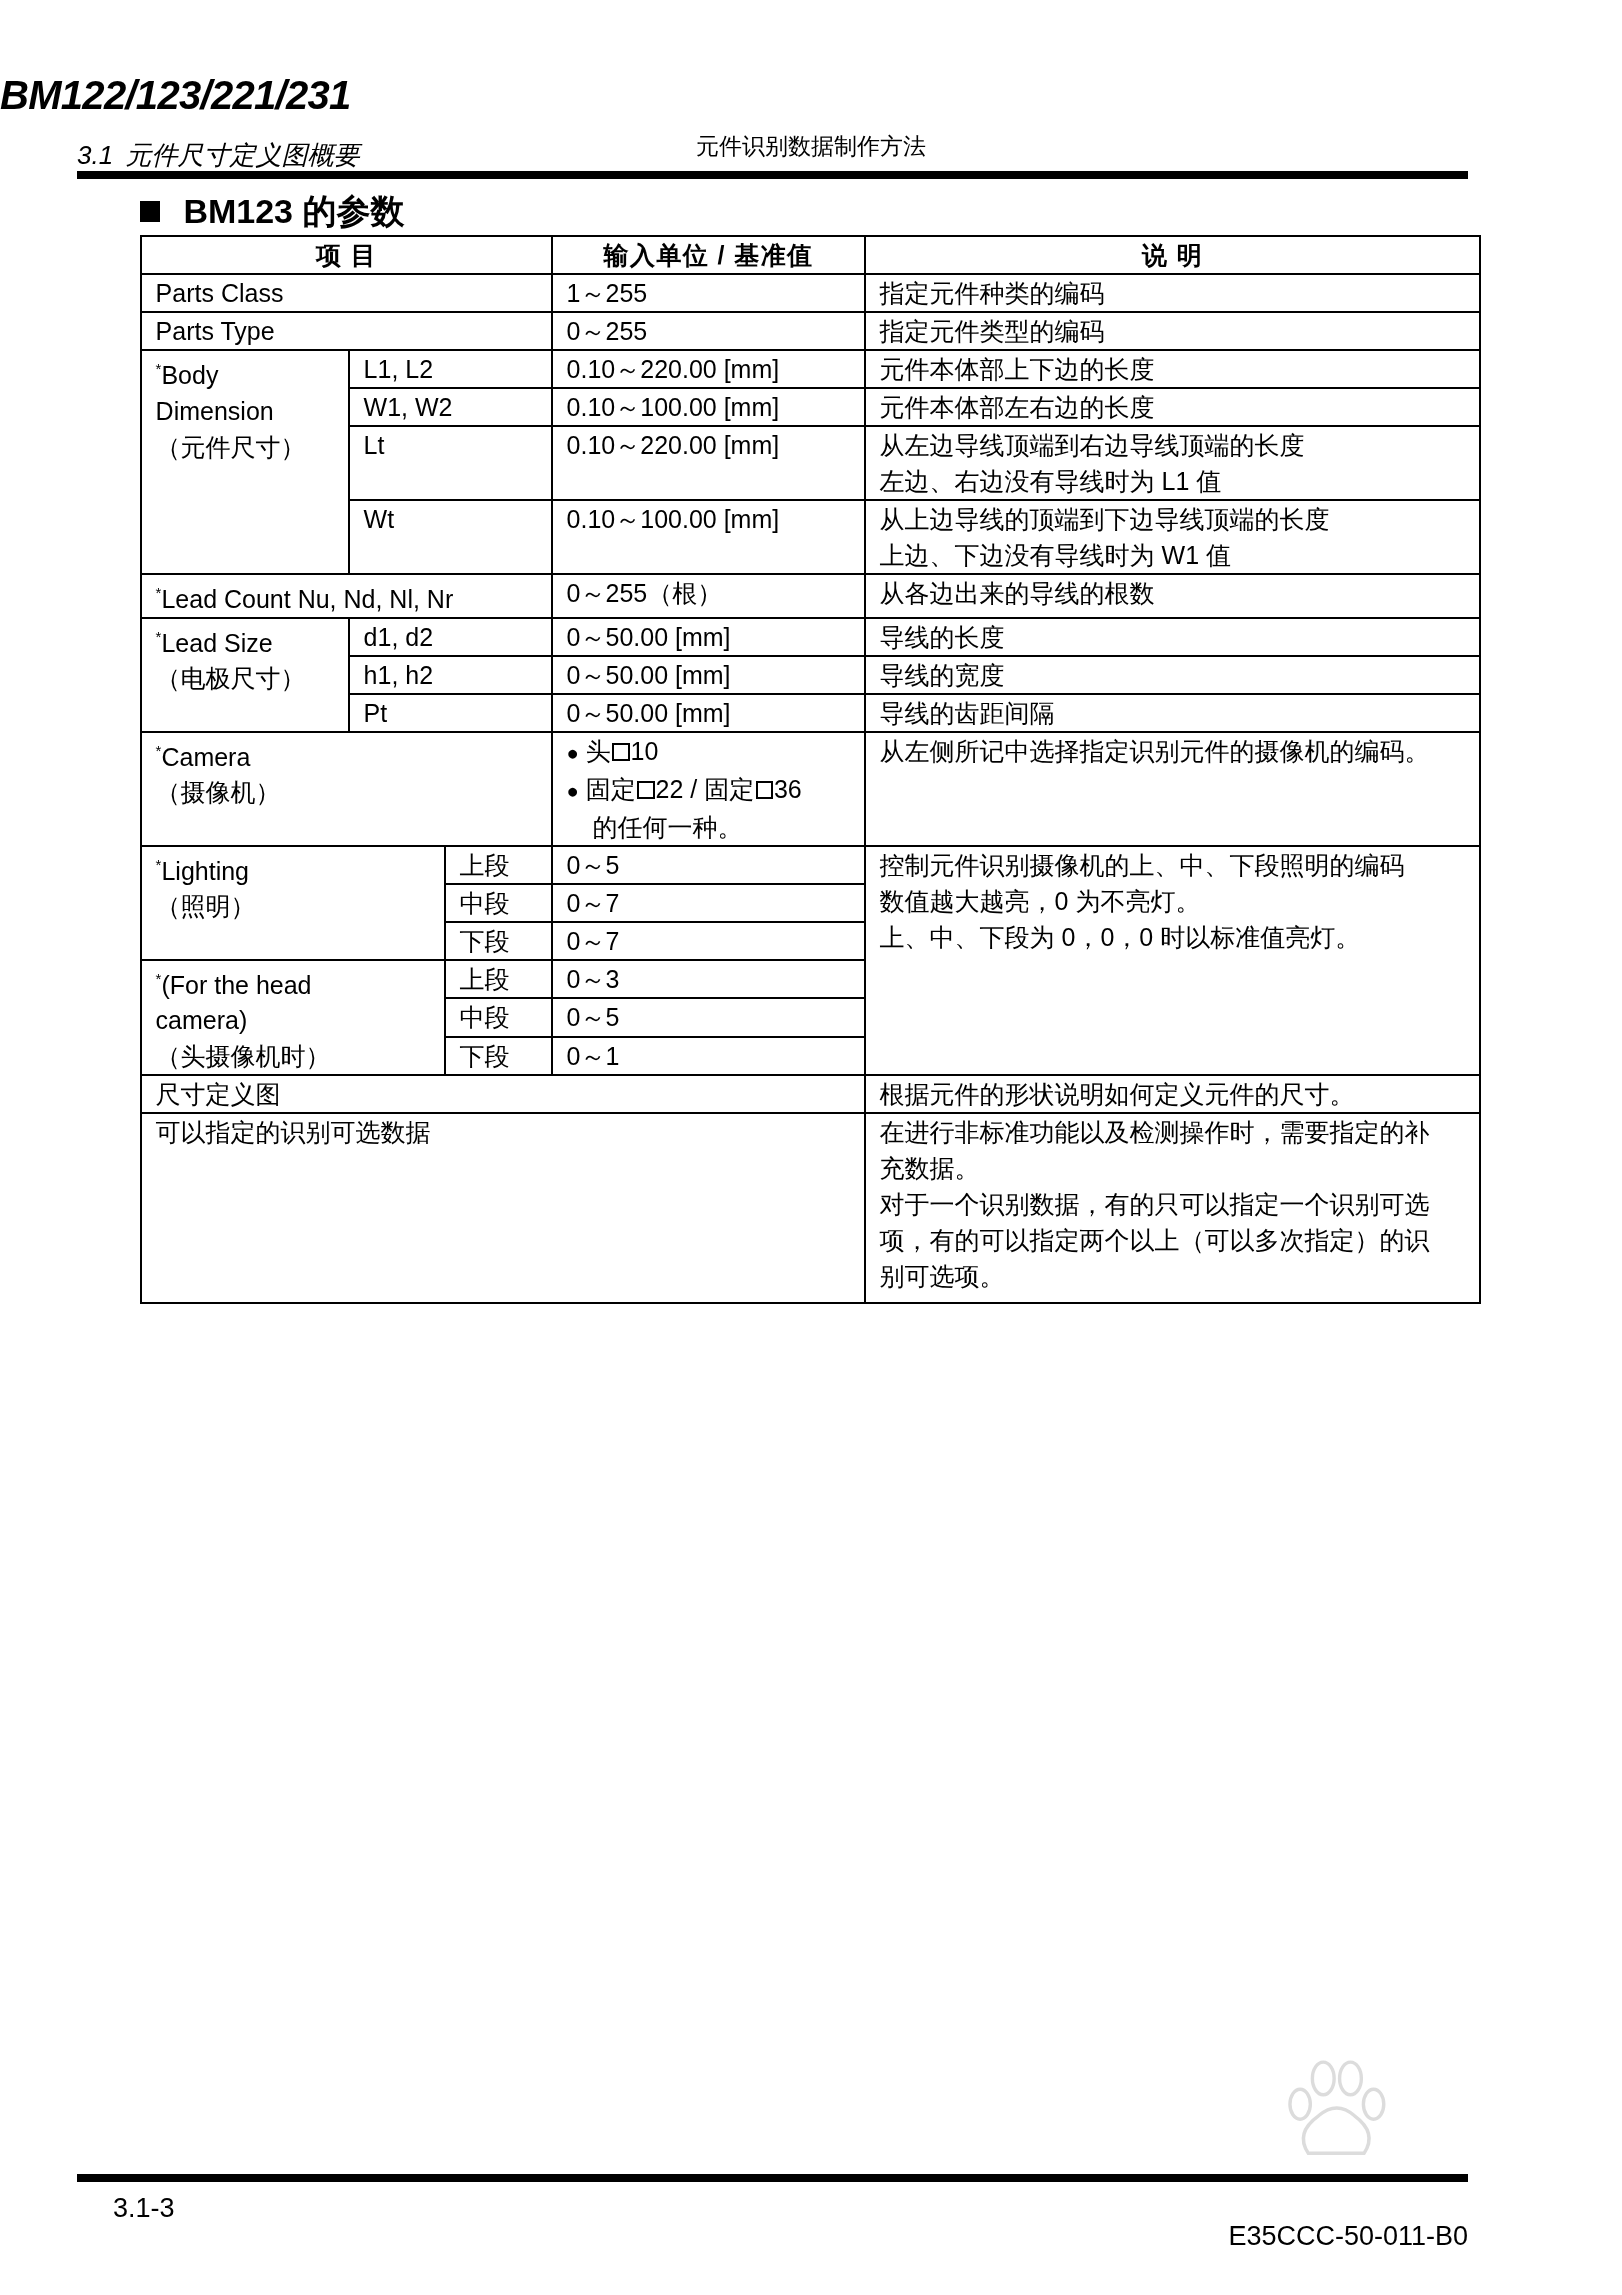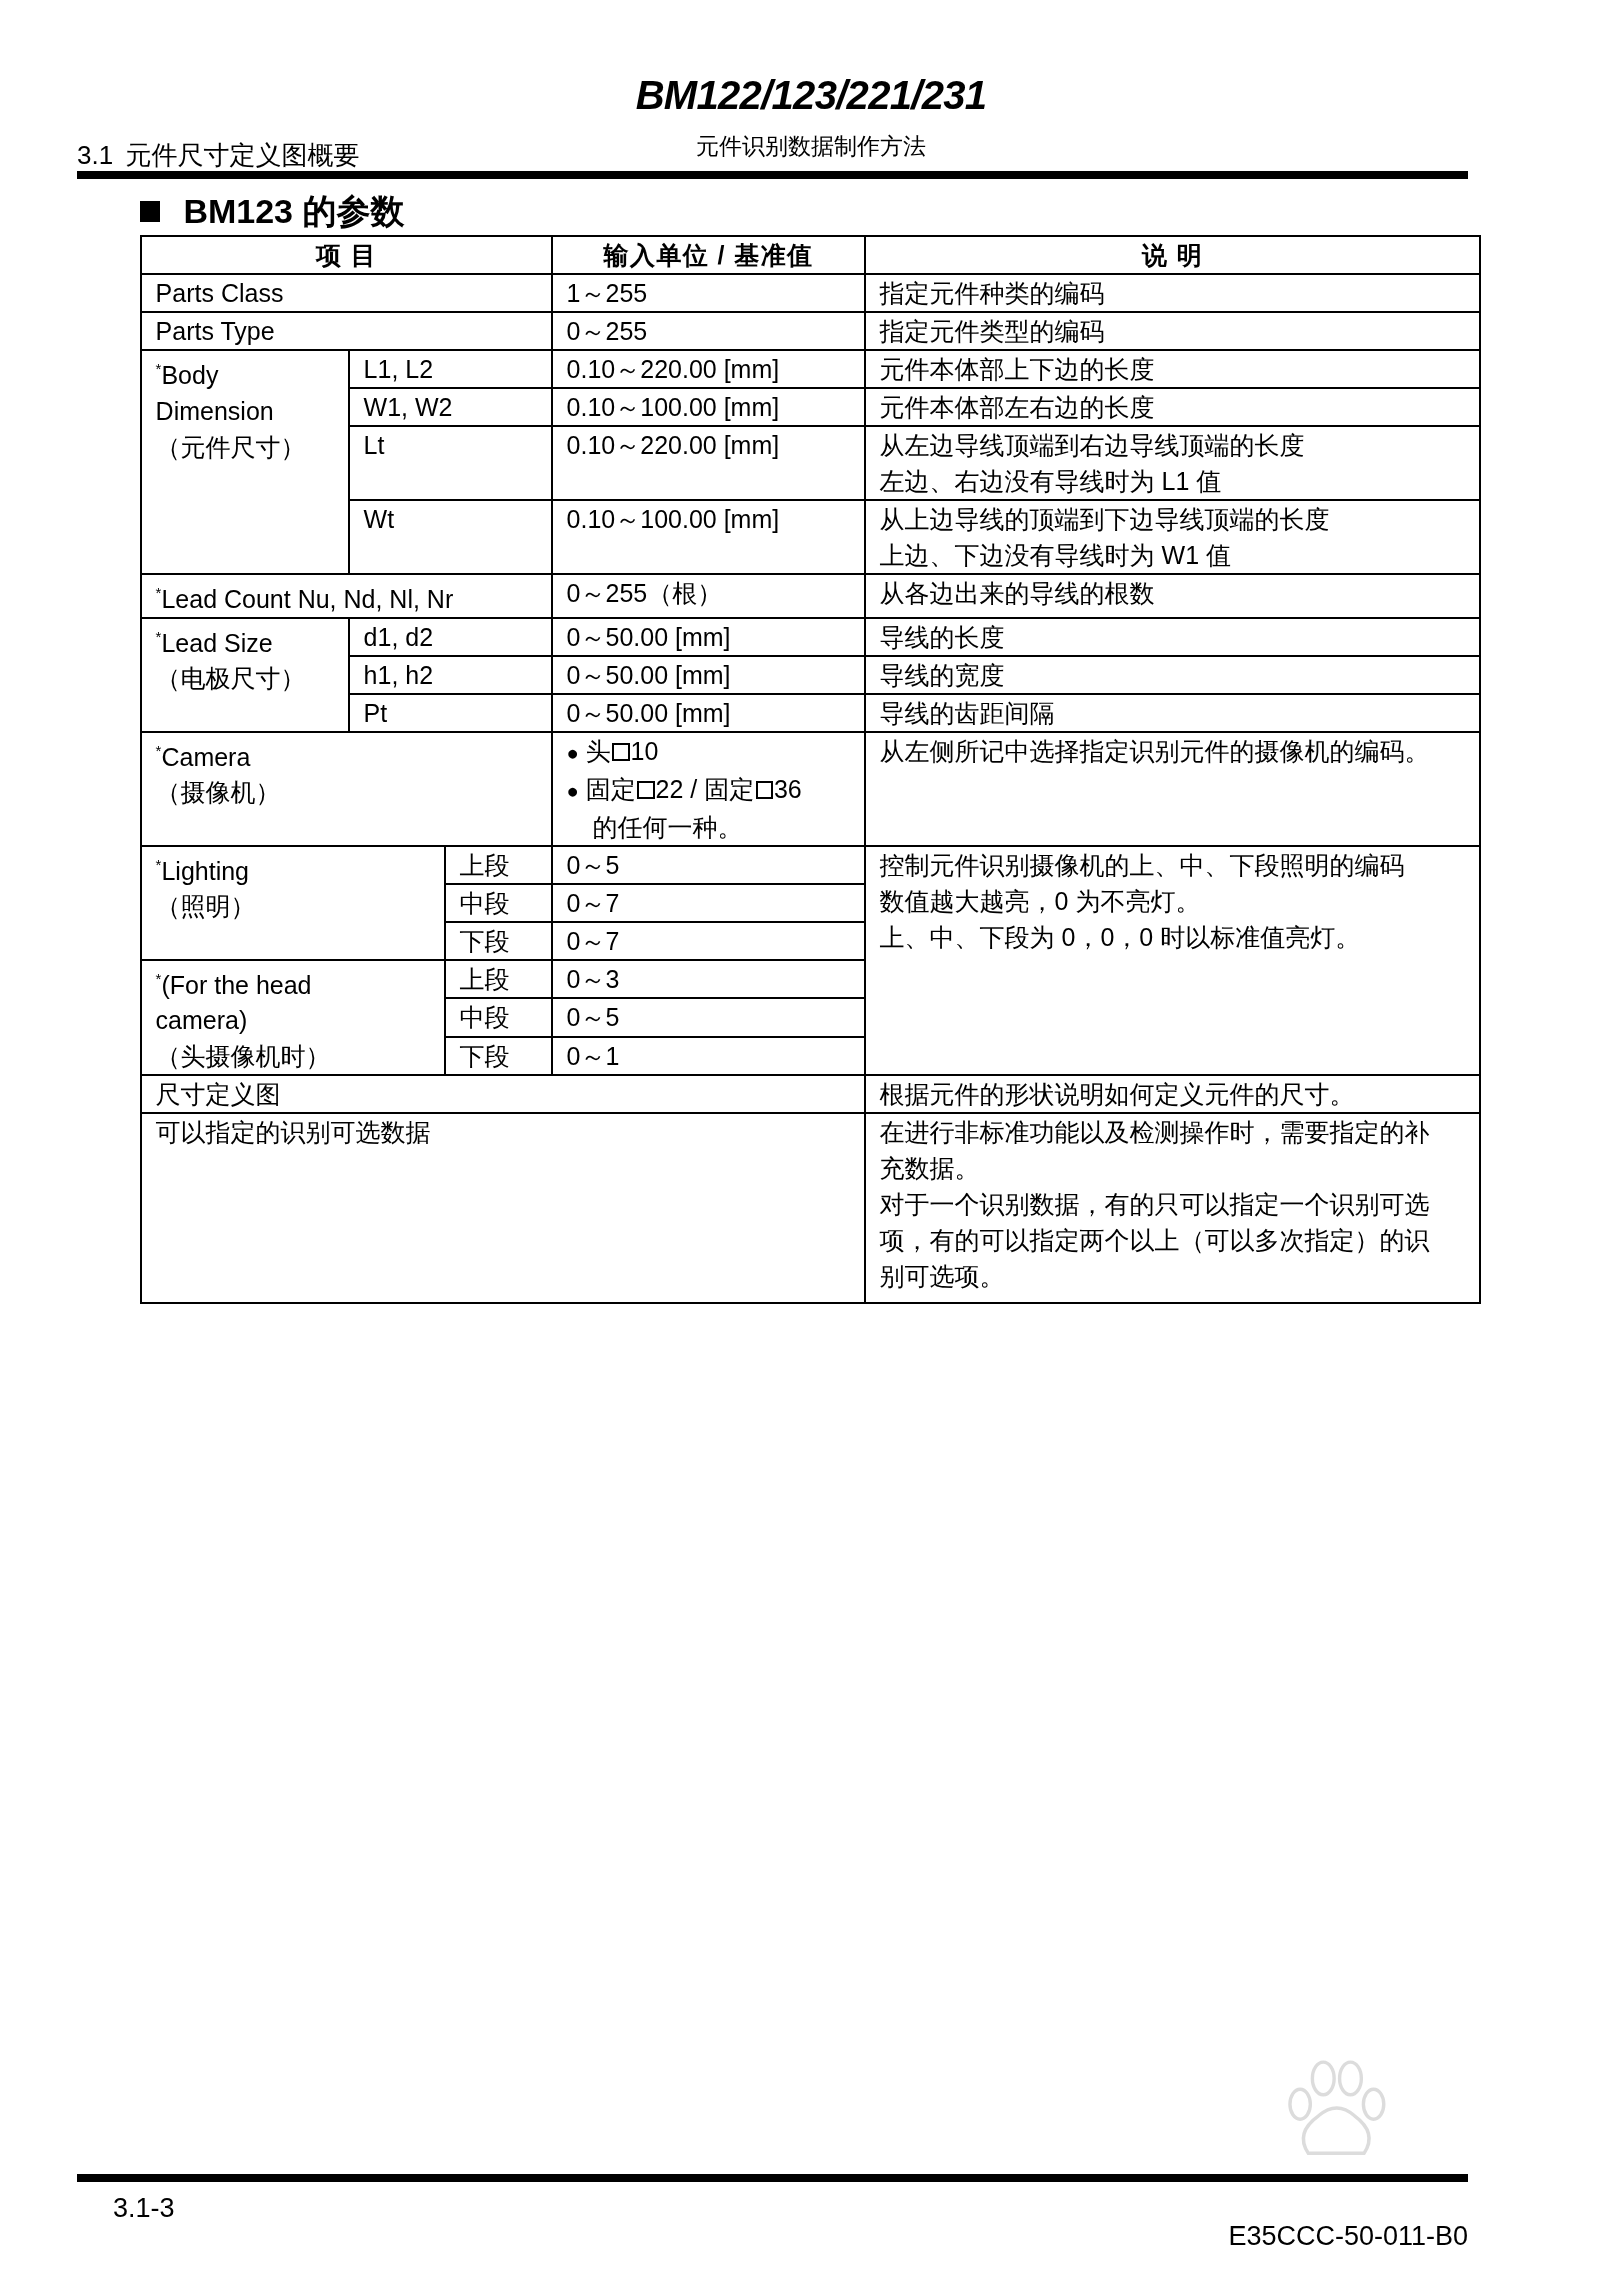--- a/index.html
+++ b/index.html
@@ -1,29 +1,29 @@
 <!DOCTYPE html>
 <html style="font-size:11px"><head>
 <meta charset="utf-8">
 <style>
   html, body { margin: 0; padding: 0; background: #ffffff; }
   body {
     width: 1622px; height: 2295px; position: relative; overflow: hidden;
     font-family: "Liberation Sans", "DejaVu Sans", sans-serif; color: #000;
   }
   .doc-title {
-    position: absolute; left: 0; width: 1622px; top: 71px; text-align: center;
+    position: absolute; left: 0; width: 1622px; top: 71px; text-align: left;
     font-size: 40px; font-weight: bold; font-style: italic; letter-spacing: -0.7px; line-height: 48px;
   }
   .doc-subtitle {
     position: absolute; left: 0; width: 1622px; top: 129px; text-align: center;
     font-size: 23px; line-height: 34px;
   }
   .section-title {
-    position: absolute; left: 77px; top: 140px; font-size: 26px; line-height: 31px;
+    position: absolute; left: 77px; top: 140px; font-size: 26px; line-height: 31px; font-style: italic;
   }
   .section-title .num { margin-right: 12.3px; }
   .rule-top { position: absolute; left: 77px; top: 171px; width: 1391px; height: 8.2px; background: #000; }
   .subheading {
     position: absolute; left: 140px; top: 191px; font-size: 34px; font-weight: bold; line-height: 41px;
     display: flex; align-items: center; text-align: center;
   }
   .subheading .sq { display: inline-block; width: 20.4px; height: 20.4px; background: #000; margin-right: 23px; }
 
   table.params {

